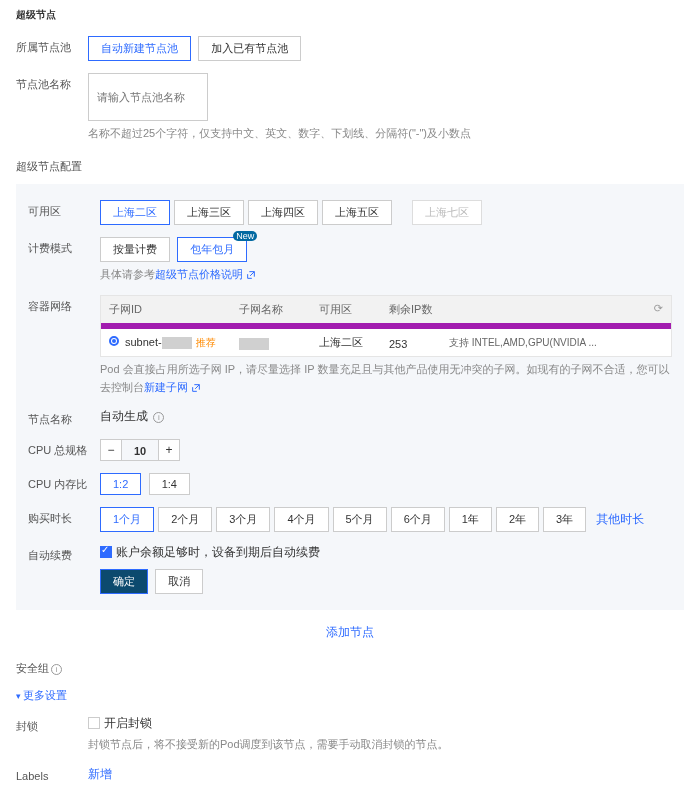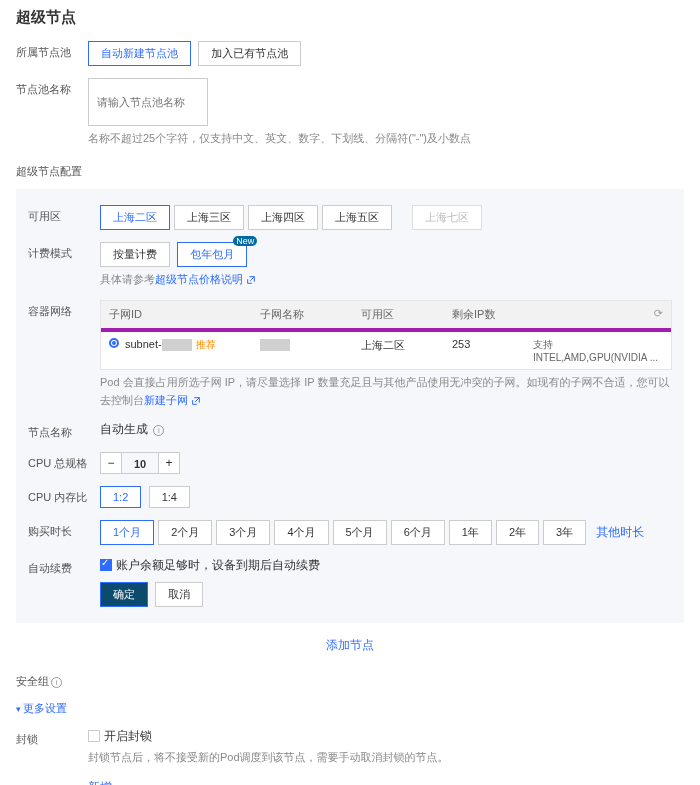--- a/index.html
+++ b/index.html
@@ -1,36 +1,36 @@
 <!DOCTYPE html>
 <html><head>
 <meta charset="utf-8">
 <style>
 * { box-sizing: border-box; margin: 0; padding: 0; }
 body { font-family: -apple-system, "PingFang SC", "Microsoft YaHei", sans-serif; font-size: 12px; color: #333; background: #fff; width: 700px; }
-.section-title { font-weight: 600; font-size: 15px; padding: 8px 16px; }
+.section-title { font-weight: 600; font-size: 10px; padding: 8px 16px; }
 .row { display: flex; align-items: flex-start; padding: 6px 16px; }
 .label { width: 72px; color: #555; font-size: 11px; flex-shrink: 0; padding-top: 4px; }
 .content { flex: 1; }
 .btn { display: inline-block; padding: 4px 12px; border: 1px solid #ccc; background: #fff; font-size: 11px; cursor: pointer; margin-right: 4px; color: #333; }
 .btn.primary { border-color: #2e6bff; color: #2e6bff; }
 .btn.solid { background: #0c4a6e; color: #fff; border-color: #2e6bff; }
 .btn.disabled { color: #bbb; border-color: #ddd; margin-left: 16px; }
 .input { border: 1px solid #ccc; padding: 17px 8px; font-size: 11px; width: 120px; }
 .hint { color: #888; font-size: 11px; margin-top: 4px; line-height: 1.6; }
 .link { color: #2e6bff; cursor: pointer; }
 .link svg { vertical-align: -2px; }
 .config-box { background: #f5f7fa; margin: 4px 16px; padding: 10px 0; }
 .config-box .row { padding: 6px 12px; }
 .badge { position: absolute; top: -6px; right: -6px; background: #0369a1; color: #fff; font-size: 9px; padding: 0 3px; border-radius: 6px; }
 .rel { position: relative; display: inline-block; }
 .table { background: #fff; border: 1px solid #e5e5e5; }
-.table-head, .table-row { display: flex; padding: 6px 8px; font-size: 11px; gap: 21px; }
+.table-head, .table-row { display: flex; padding: 6px 8px; font-size: 11px; }
 .table-head { background: #f2f2f2; color: #666; position: relative; }
-.table-row { align-items: flex-start; border-top: 4px solid #a21caf; }
+.table-row { align-items: flex-end; border-top: 6px solid #a21caf; }
 .c1 { width: 130px; } .c2 { width: 80px; } .c3 { width: 70px; } .c4 { width: 60px; } .c5 { flex: 1; font-size: 10px; color: #666; }
 .radio { width: 10px; height: 10px; border: 2px solid #2e6bff; border-radius: 50%; display: inline-block; margin-right: 6px; position: relative; }
 .radio::after { content: ""; width: 4px; height: 4px; background: #2e6bff; border-radius: 50%; position: absolute; top: 1px; left: 1px; }
 .gray-box { display: inline-block; background: #d0d0d0; height: 12px; vertical-align: middle; }
 .tag-rec { color: #ff8a00; font-size: 10px; margin-left: 4px; }
 .stepper { display: inline-flex; align-items: center; }
 .stepper .sbtn { width: 22px; height: 22px; border: 1px solid #ccc; background: #fff; display: flex; align-items: center; justify-content: center; cursor: pointer; }
 .stepper .sval { width: 36px; height: 22px; border-top: 1px solid #ccc; border-bottom: 1px solid #ccc; text-align: center; line-height: 22px; font-size: 11px; font-weight: bold; }
 .checkbox { width: 12px; height: 12px; background: #2e6bff; display: inline-block; vertical-align: -2px; margin-right: 4px; position: relative; }
 .checkbox::after { content: "✓"; color: #fff; font-size: 10px; position: absolute; top: -2px; left: 1px; }

